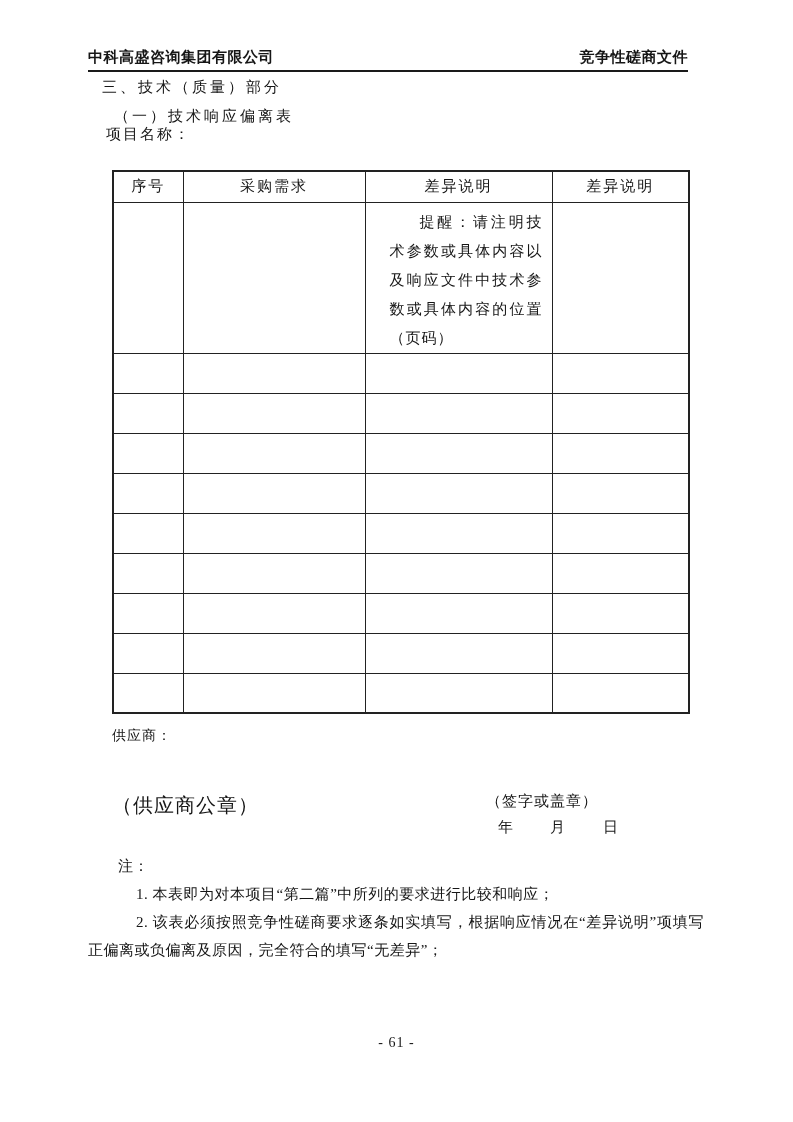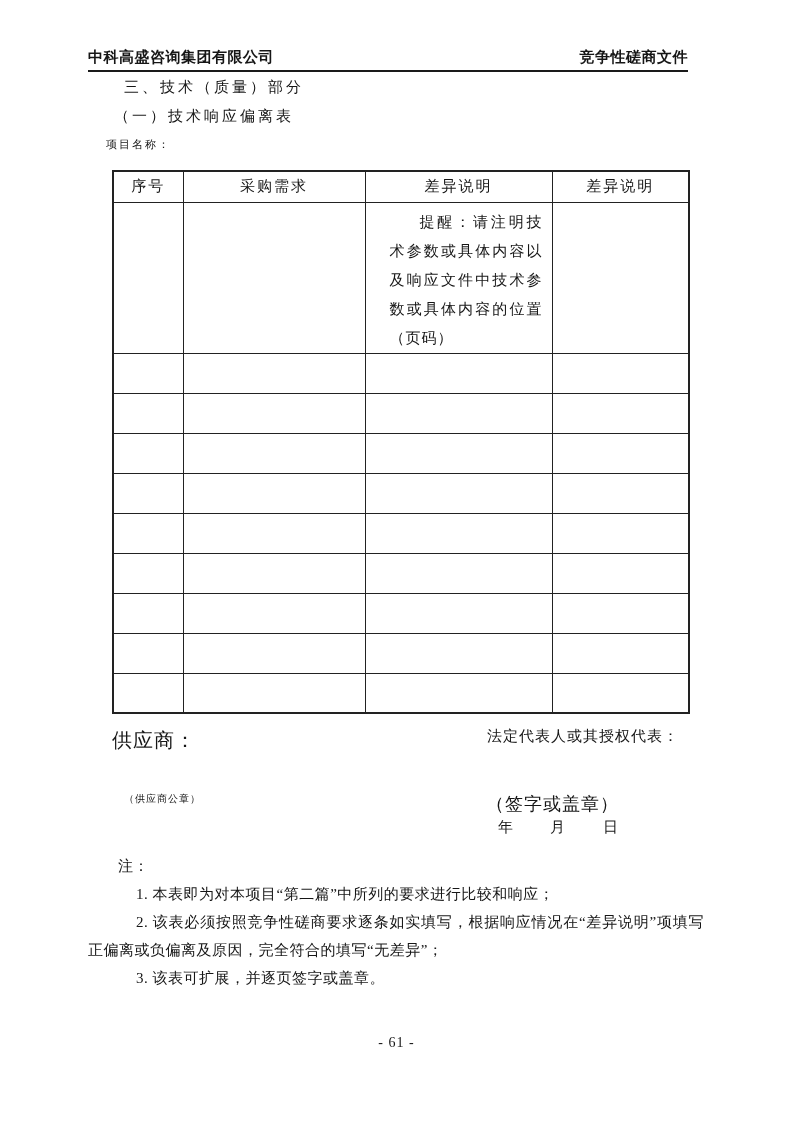--- a/index.html
+++ b/index.html
@@ -18,23 +18,23 @@
     position:absolute; left:88px; top:48px; width:600px;
     display:flex; justify-content:space-between; align-items:flex-end;
     border-bottom:2px solid #1a1a1a;
     padding-bottom:3px;
   }
   .page-header .company,
   .page-header .doctype {
     font-weight:bold; font-size:15px; letter-spacing:0.5px;
   }
   
-  .h-part   { position:absolute; left:124px; top:78px;  font-size:15px; letter-spacing:3px; }
+  .h-part   { position:absolute; left:102px; top:78px;  font-size:15px; letter-spacing:3px; }
   .h-sub    { position:absolute; left:114px; top:107px; font-size:15px; letter-spacing:3px; }
-  .h-project{ position:absolute; left:106px; top:137px; font-size:11px; letter-spacing:2px;font-family:Liberation Mono, monospace; }
+  .h-project{ position:absolute; left:106px; top:125px; font-size:15px; letter-spacing:2px;font-family:Liberation Mono, monospace; }
   
   table.deviation {
     position:absolute; left:112px; top:170px;
     width:576px;
     border-collapse:collapse; table-layout:fixed;
     border:2px solid #222;
   }
   table.deviation th, table.deviation td {
     border:1px solid #222;
     font-weight:normal;
@@ -46,24 +46,24 @@
   }
   tr.tall-row td { height:126px; vertical-align:top; }
   td.reminder-cell { padding:5px 9px 0 24px; }
   .reminder-text {
     font-size:15px; line-height:29px;
     text-align:justify; text-justify:inter-ideograph;
     text-indent:2em; letter-spacing:1px;
   }
   tr.empty-row td { height:40px; }
   
-  .sig-supplier   { position:absolute; left:112px; top:727px; font-size:20px; letter-spacing:1px; }
+  .sig-supplier   { position:absolute; left:112px; top:727px; font-size:14px; letter-spacing:1px; }
   .sig-legal      { position:absolute; left:487px; top:727px; font-size:15px; letter-spacing:1px; }
-  .sig-seal       { position:absolute; left:112px; top:792px; font-size:10px; letter-spacing:1px;margin-left:12px; }
-  .sig-signseal   { position:absolute; left:486px; top:792px; font-size:18px; letter-spacing:1px; }
+  .sig-seal       { position:absolute; left:112px; top:792px; font-size:20px; letter-spacing:1px; }
+  .sig-signseal   { position:absolute; left:486px; top:792px; font-size:15px; letter-spacing:1px; }
   .sig-date       { position:absolute; left:498px; top:818px; font-size:15px; }
   .sig-date .m    { margin-left:37px; }
   .sig-date .d    { margin-left:38px; }
   
   .notes {
     position:absolute; left:88px; top:852px; width:616px;
     font-size:15px; line-height:28px;
     text-align:justify; text-justify:inter-ideograph;
     letter-spacing:0.5px;
   }
@@ -162,29 +162,27 @@
       <tr class="empty-row">
         <td></td>
           <td></td>
           <td></td>
           <td></td>
       </tr>
     </tbody>
   </table>
 
   <div class="sig-supplier">供应商：</div>
-  <div class="sig-legal">法定代表人或其授权代表：</div>
   <div class="sig-seal">（供应商公章）</div>
   <div class="sig-signseal">（签字或盖章）</div>
   <div class="sig-date">
     <span>年</span><span class="m">月</span><span class="d">日</span>
   </div>
 
   <div class="notes">
     <p class="note-title">注：</p>
     <p class="note-item">1. 本表即为对本项目“第二篇”中所列的要求进行比较和响应；</p>
     <p class="note-item">2. 该表必须按照竞争性磋商要求逐条如实填写，根据响应情况在“差异说明”项填写正偏离或负偏离及原因，完全符合的填写“无差异”；</p>
-    <p class="note-item">3. 该表可扩展，并逐页签字或盖章。</p>
   </div>
 
   <div class="page-number">- 61 -</div>
 
 </div>
 
 </body></html>

